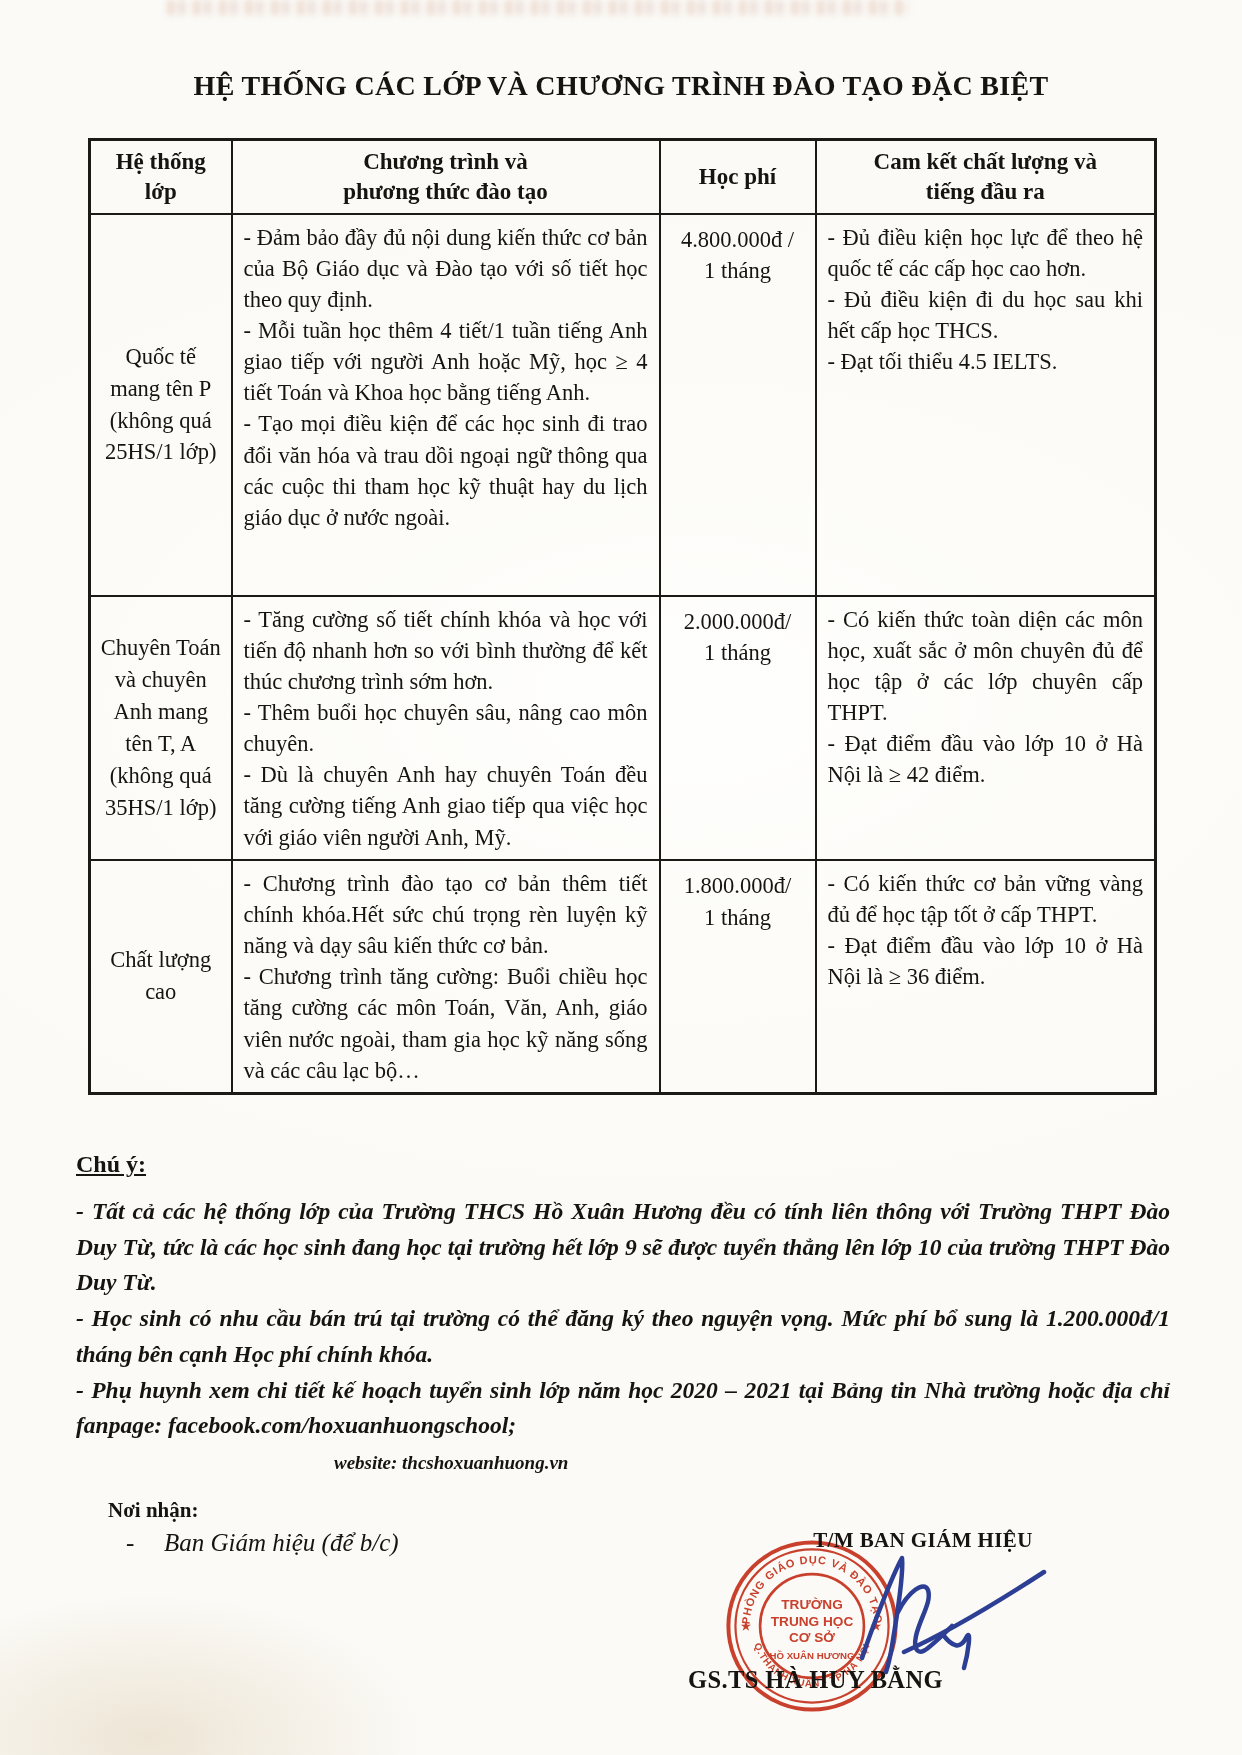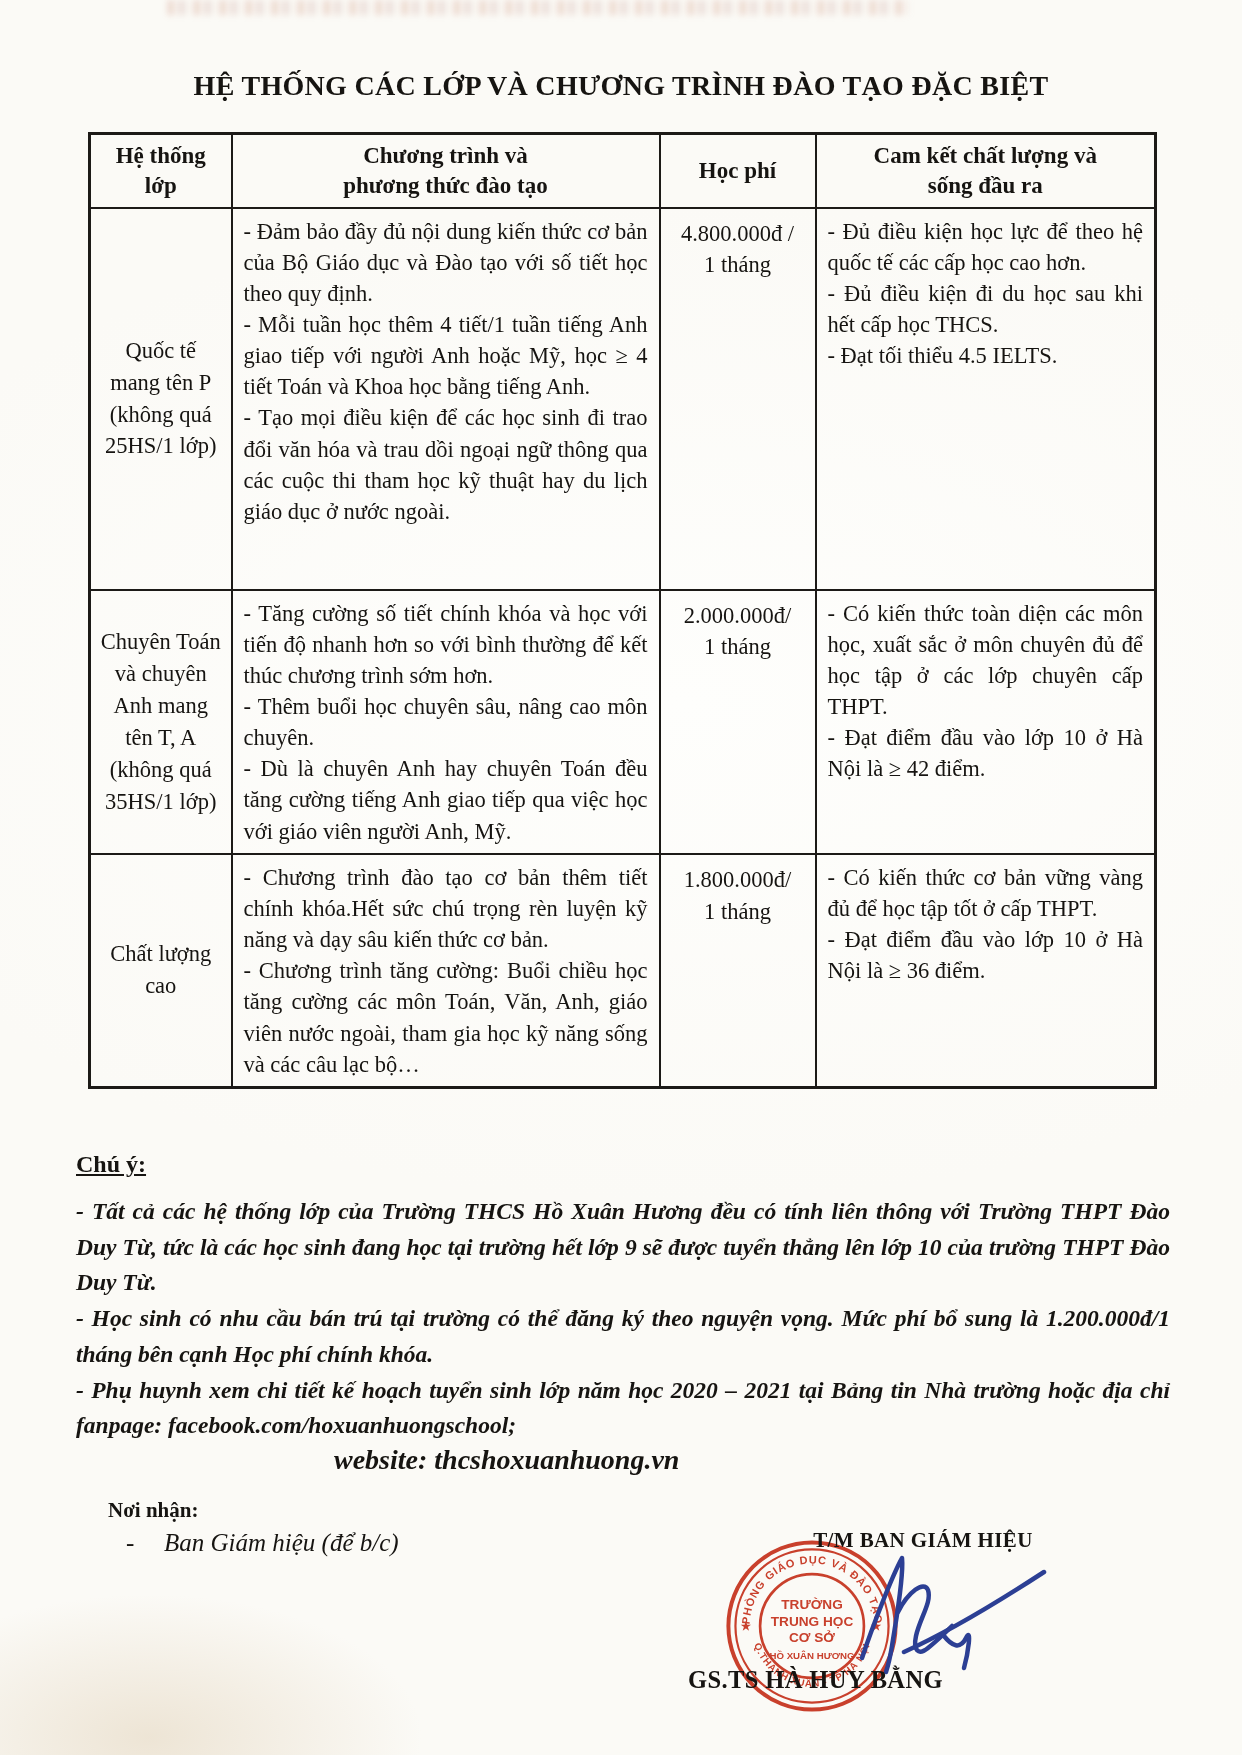--- a/index.html
+++ b/index.html
@@ -22,21 +22,21 @@
     background:repeating-linear-gradient(90deg,
       rgba(197,120,92,0.30) 0 5px, rgba(236,196,180,0.10) 5px 11px,
       rgba(176,120,110,0.22) 11px 17px, rgba(240,220,210,0.05) 17px 26px);
     filter:blur(3px);
   }
   .title {
     position:absolute; top:70px; left:0; width:100%;
     text-align:center; font-size:28px; font-weight:bold; letter-spacing:0.3px;
   }
   table.tbl {
-    position:absolute; top:132px; left:88px; width:1066px;
+    position:absolute; top:138px; left:88px; width:1066px;
     border-collapse:collapse; table-layout:fixed;border-radius:32px;
   }
   .tbl th, .tbl td { border:2px solid #1c1a17; }
   table.tbl { border:3px solid #1c1a17; }
   .tbl th {
     font-size:23px; font-weight:bold; text-align:center;
     height:74px; vertical-align:middle; line-height:1.3; padding:4px;
   }
   .w1 { width:142px; } .w2 { width:428px; } .w3 { width:156px; } .w4 { width:340px; }
   .cell-system {
@@ -58,22 +58,22 @@
   .notes-heading {
     font-size:24px; font-weight:bold; text-decoration:underline;
     margin-bottom:16px;
     margin-top:33px;
   }
   .note {
     font-size:23.5px; font-weight:bold; font-style:italic;
     line-height:1.52; text-align:justify;
   }
   .website {
-    font-size:28px; font-weight:bold; font-style:italic;
-    margin-left:258px; margin-top:0;
+    font-size:19px; font-weight:bold; font-style:italic;
+    margin-left:258px; margin-top:8px;
   }
   .recipients { position:absolute; top:1498px; left:108px; }
   .rec-heading { font-size:21px; font-weight:bold; }
   .rec-item {
     font-size:25px; font-style:italic; line-height:1.6;
     padding-left:56px; position:relative;
   }
   .rec-item::before { content:"-"; position:absolute; left:18px; font-style:normal; }
   .sign-block { position:absolute; top:1528px; left:688px; width:470px; }
   .sign-title {
@@ -116,21 +116,21 @@
         </th>
         <th>
           <div>Chương trình và</div>
           <div>phương thức đào tạo</div>
         </th>
         <th>
           <div>Học phí</div>
         </th>
         <th>
           <div>Cam kết chất lượng và</div>
-          <div>sống đầu ra</div>
+          <div>tiếng đầu ra</div>
         </th>
       </tr>
     </thead>
     <tbody>
       <tr class="r1">
         <td class="cell-system">Quốc tế mang tên P (không quá 25HS/1 lớp)</td>
         <td class="cell-text">
           <p>- Đảm bảo đầy đủ nội dung kiến thức cơ bản của Bộ Giáo dục và Đào tạo với số tiết học theo quy định.</p>
           <p>- Mỗi tuần học thêm 4 tiết/1 tuần tiếng Anh giao tiếp với người Anh hoặc Mỹ, học ≥ 4 tiết Toán và Khoa học bằng tiếng Anh.</p>
           <p>- Tạo mọi điều kiện để các học sinh đi trao đổi văn hóa và trau dồi ngoại ngữ thông qua các cuộc thi tham học kỹ thuật hay du lịch giáo dục ở nước ngoài.</p>

